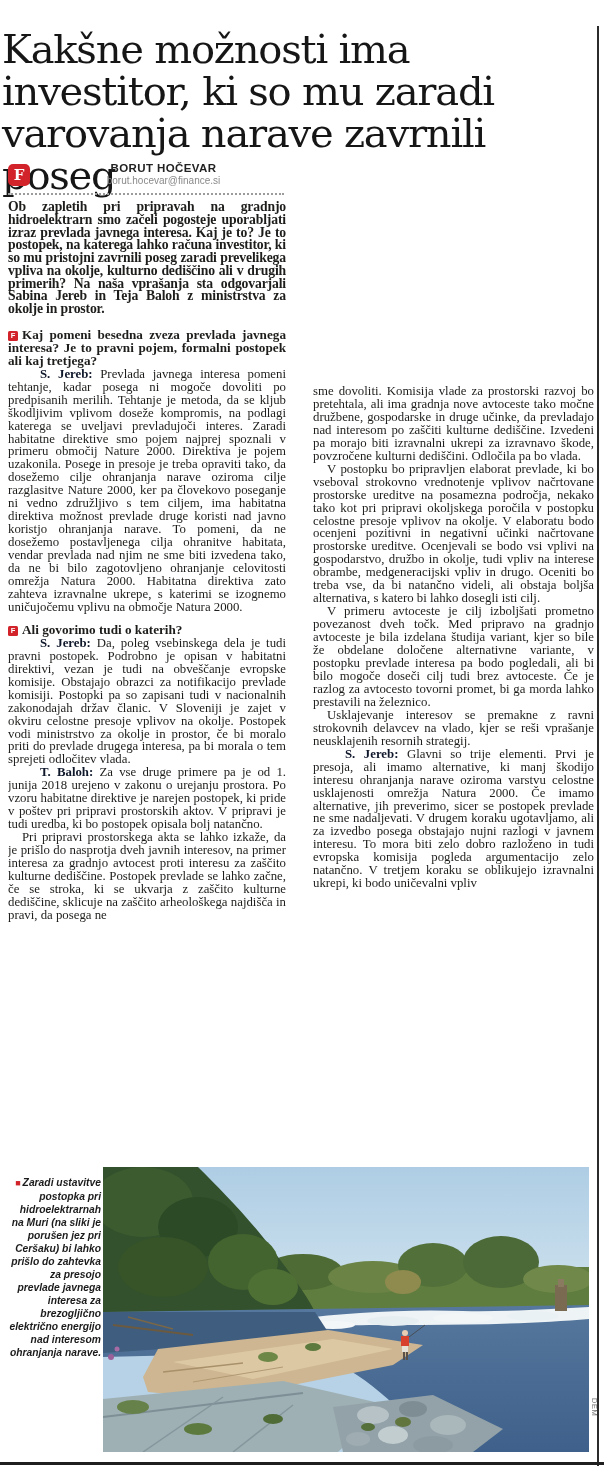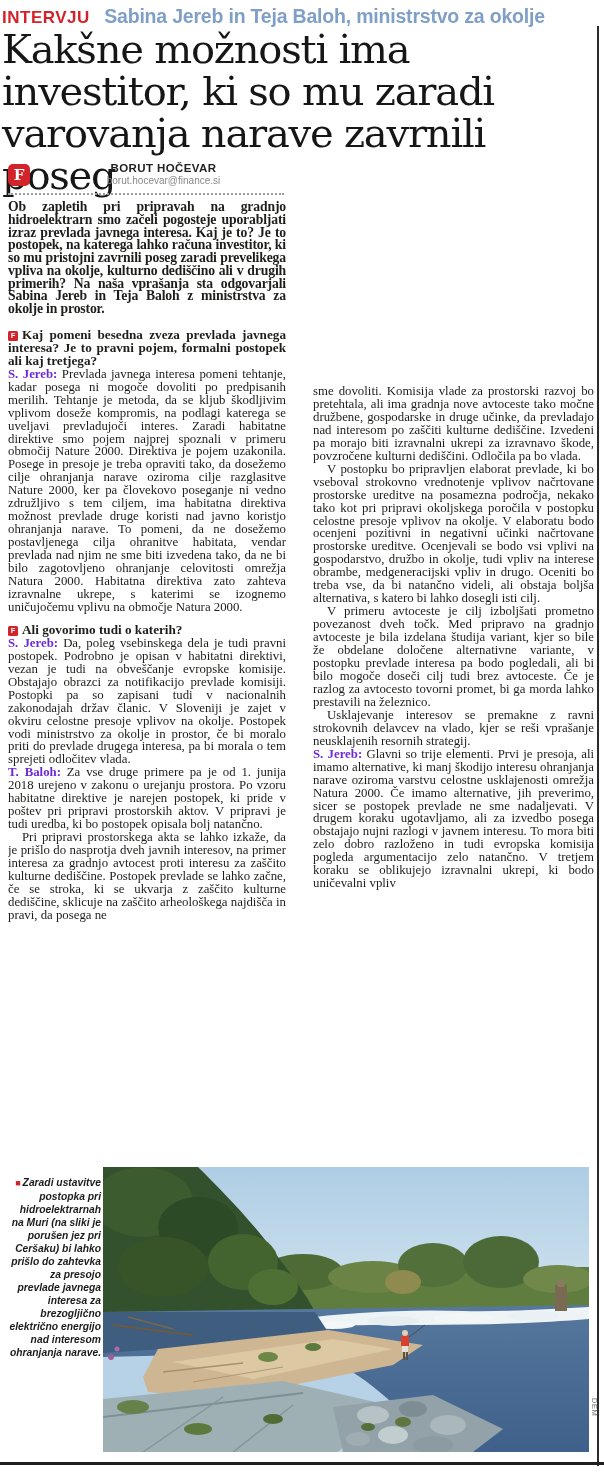--- a/index.html
+++ b/index.html
@@ -38,21 +38,21 @@
   .col-right { left:313px; top:385px; width:281px; height:648px; overflow:hidden; }
 
   .lead { font-weight:bold; font-size:13.7px; line-height:12.75px; letter-spacing:-0.15px;
           margin-bottom:12px; }
   .q { font-weight:bold; font-size:13.2px; line-height:13px; margin-top:9px; margin-bottom:1px; }
   .qmark { display:inline-block; width:10px; height:10px; background:#d2232a; color:#fff;
            font-family:"Liberation Sans",sans-serif; font-size:7.5px; font-weight:bold;
            text-align:center; line-height:10px; border-radius:1.5px; margin-right:4px;
            vertical-align:1px; }
   .txt { font-size:12.8px; line-height:12.95px; }
-  .speaker { color:#6d28d9; font-weight:bold; }
+  .speaker { color:#0f172a; font-weight:bold;margin-left:32px; }
   .indent { text-indent:14px; }
 
   
   .caption { position:absolute; left:8px; top:1176px; width:93px; text-align:right;
              font-family:"Liberation Sans",sans-serif; font-weight:bold;
              font-size:10.3px; line-height:13px; color:#1c1c1c;font-style:italic; }
   .cap-bullet { color:#d2232a; font-size:9px; margin-right:2px; }
 
   
   .photo { position:absolute; left:103px; top:1167px; width:486px; height:285px; overflow:hidden;
@@ -62,24 +62,20 @@
             font-family:"Liberation Sans",sans-serif; font-size:7.5px; color:#777; letter-spacing:.5px; }
 </style>
 </head>
 <body>
 
 <div class="page">
 
   <div class="rule-right"></div>
   <div class="rule-bottom"></div>
 
-  <div class="kicker">
-    <span class="tag">INTERVJU</span>
-    <span class="subject">Sabina Jereb in Teja Baloh, ministrstvo za okolje</span>
-  </div>
 
   <h1 class="headline">Kakšne možnosti ima investitor, ki so mu zaradi varovanja narave zavrnili poseg</h1>
 
   <div class="byline">
     <span class="flogo">F</span>
     <div class="who">
       <div class="name">BORUT HOČEVAR</div>
       <div class="mail">borut.hocevar@finance.si</div>
     </div>
   </div>

